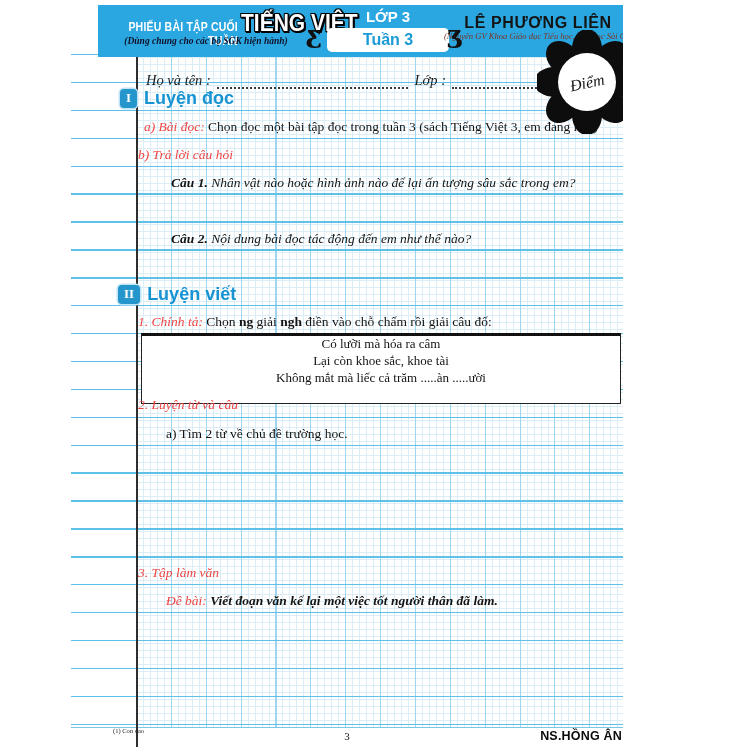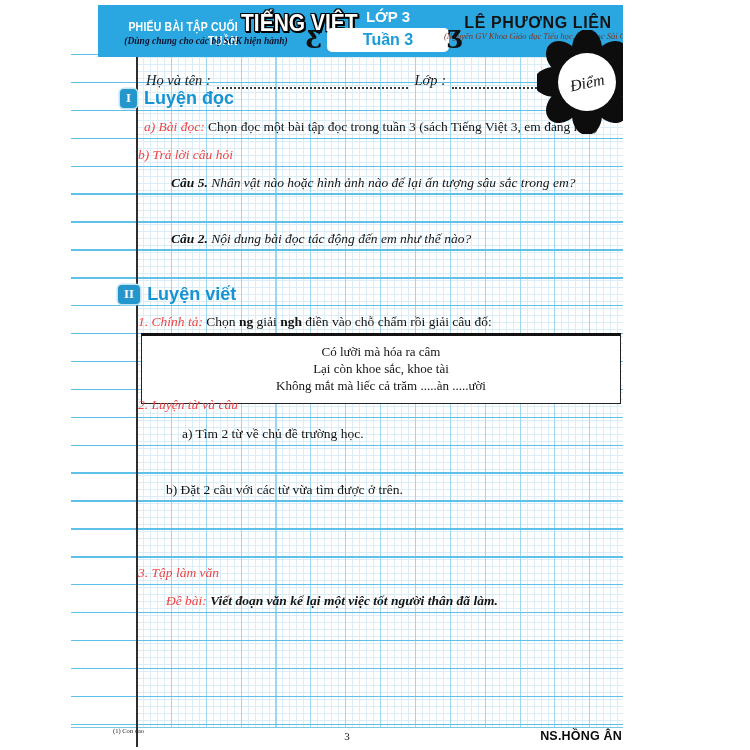--- a/index.html
+++ b/index.html
@@ -57,21 +57,21 @@
 
   .tline{z-index:5;font-size:13.5px;color:#141414;white-space:nowrap;}
   .blab{color:#ef4444;font-weight:normal;font-style:italic;}
   .it{font-style:italic;}
   .bi{font-weight:bold;font-style:italic;}
   .b{font-weight:bold;}
 
   
   .riddle-box{left:70px;top:333px;width:480px;height:71px;background:#fff;z-index:5;
     border:1.5px solid #222;border-top:3px solid #111;box-sizing:border-box;
-    display:flex;flex-direction:column;justify-content:center;text-align:center;
+    display:flex;flex-direction:column;text-align:center;
     font-size:13px;color:#141414;line-height:16.8px;}
   .riddle-hint{font-size:11.5px;}
   .sup{font-size:7px;vertical-align:super;}
 
   
   .footer-line{left:0;top:727px;width:552px;height:1px;background:#7ac7e8;z-index:2;}
   .footnote{left:42px;top:727px;font-size:6.5px;color:#222;z-index:5;}
   .page-num{left:0;top:730px;width:552px;text-align:center;font-size:11px;color:#111;z-index:5;}
   .publisher{right:1px;top:729px;font-family:"Liberation Sans",sans-serif;font-weight:bold;
     font-size:12.5px;color:#0a0a0a;z-index:5;letter-spacing:.2px;}
@@ -146,21 +146,21 @@
 
   <div class="abs tline" style="left:73px;top:119px;">
     <span class="blab">a) Bài đọc:</span><span> Chọn đọc một bài tập đọc trong tuần 3 (sách Tiếng Việt 3, em đang học)</span>
   </div>
 
   <div class="abs tline" style="left:67px;top:147px;">
     <span class="blab">b) Trả lời câu hỏi</span>
   </div>
 
   <div class="abs tline" style="left:100px;top:175px;">
-    <span class="bi">Câu 5.</span><span class="it"> Nhân vật nào hoặc hình ảnh nào để lại ấn tượng sâu sắc trong em?</span>
+    <span class="bi">Câu 1.</span><span class="it"> Nhân vật nào hoặc hình ảnh nào để lại ấn tượng sâu sắc trong em?</span>
   </div>
 
   <div class="abs tline" style="left:100px;top:231px;">
     <span class="bi">Câu 2.</span><span class="it"> Nội dung bài đọc tác động đến em như thế nào?</span>
   </div>
 
   <div class="abs sec-row" style="left:47px;top:284px;">
     <span class="roman-badge">II</span>
     <span class="sec-title">Luyện viết</span>
   </div>
@@ -172,23 +172,22 @@
   <div class="abs riddle-box">
     <div>Có lưỡi mà hóa ra câm</div>
     <div>Lại còn khoe sắc, khoe tài</div>
     <div>Không mắt mà liếc cả trăm .....àn .....ười</div>
   </div>
 
   <div class="abs tline" style="left:67px;top:397px;">
     <span class="blab">2. Luyện từ và câu</span>
   </div>
 
-  <div class="abs tline" style="left:95px;top:426px;padding-left:16px;">a) Tìm 2 từ về chủ đề trường học.</div>
-
-  <div class="abs tline" style="left:95px;top:482px;">b) Đặt 2 câu với các từ vừa tìm được ở trên.</div>
+  <div class="abs tline" style="left:95px;top:426px;">a) Tìm 2 từ về chủ đề trường học.</div>
+
 
   <div class="abs tline" style="left:67px;top:565px;">
     <span class="blab">3. Tập làm văn</span>
   </div>
 
   <div class="abs tline" style="left:95px;top:593px;">
     <span class="blab">Đề bài:</span><span class="bi"> Viết đoạn văn kể lại một việc tốt người thân đã làm.</span>
   </div>
 
   <div class="abs footer-line"></div>

